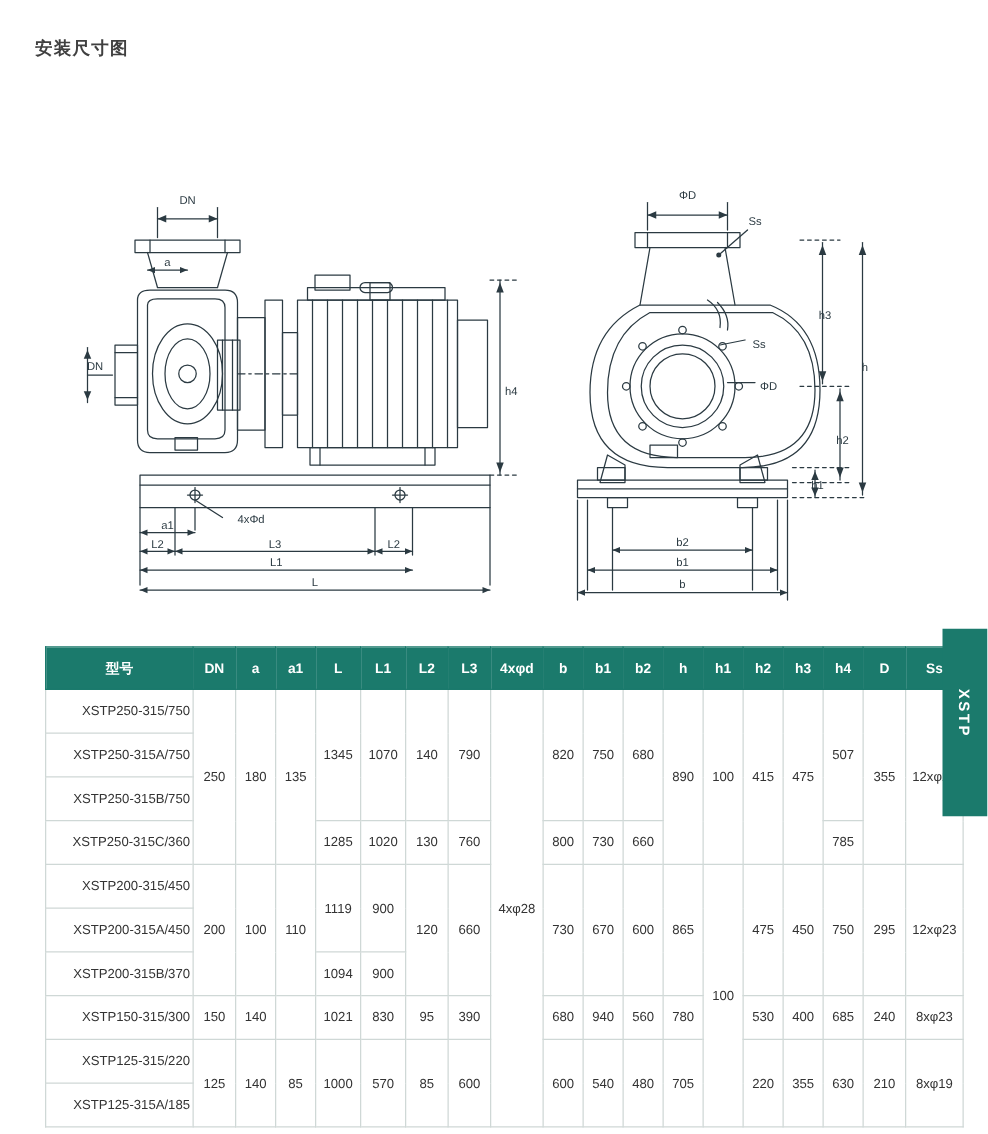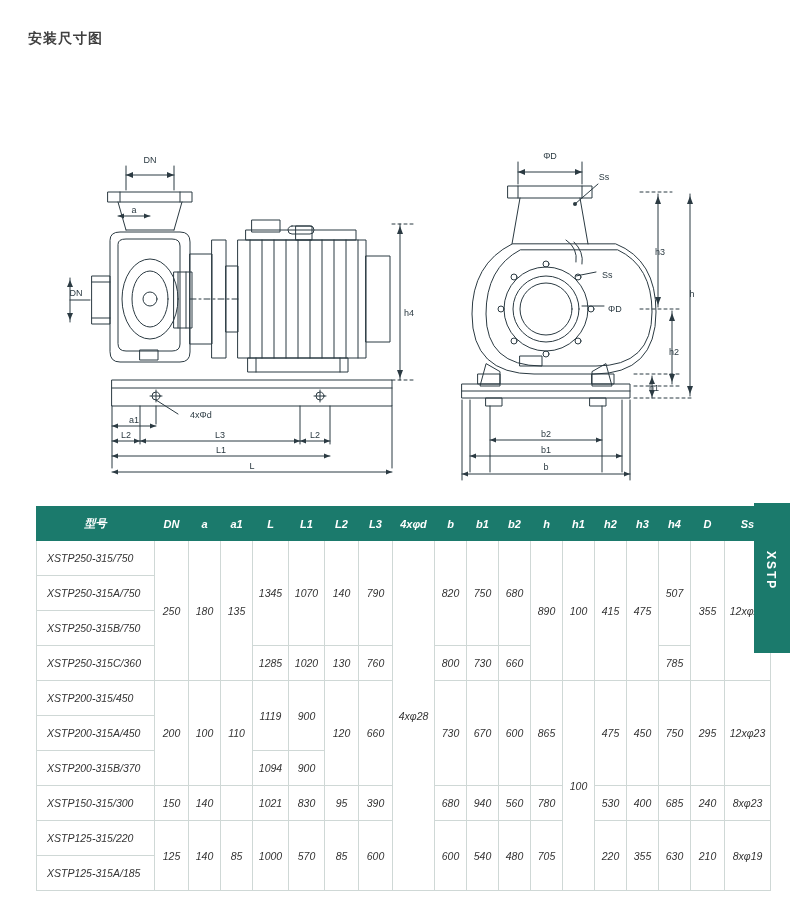--- a/index.html
+++ b/index.html
@@ -27,23 +27,22 @@
   
   #drawing {
     position: absolute;
     left: 0; top: 44px;
     width: 790px; height: 450px;
   }
   #drawing svg { display: block; }
   
   #table-wrap {
     position: absolute;
-    left: 36px; top: 506px;
+    left: 36px; top: 517px;
     width: 718px;
-    font-style: italic;
   }
   table.spec {
     border-collapse: collapse;
     width: 718px;
     table-layout: fixed;
   }
   table.spec th {
     background: #1b7a6c;
     color: #ffffff;
     font-size: 11px;
@@ -57,21 +56,21 @@
     border: 1px solid #cfd8d6;
     font-size: 10.5px;
     color: #333;
     text-align: center;
     vertical-align: middle;
     height: 35px;
     padding: 0 2px;
     background: #fff;
   }
   table.spec td.model {
-    text-align: left;
+    text-align: right;
     padding-left: 10px;
     font-size: 10.5px;
     color: #333;
     white-space: nowrap;
   }
   
   #side-tab {
     position: absolute;
     left: 754px; top: 503px;
     width: 36px;

